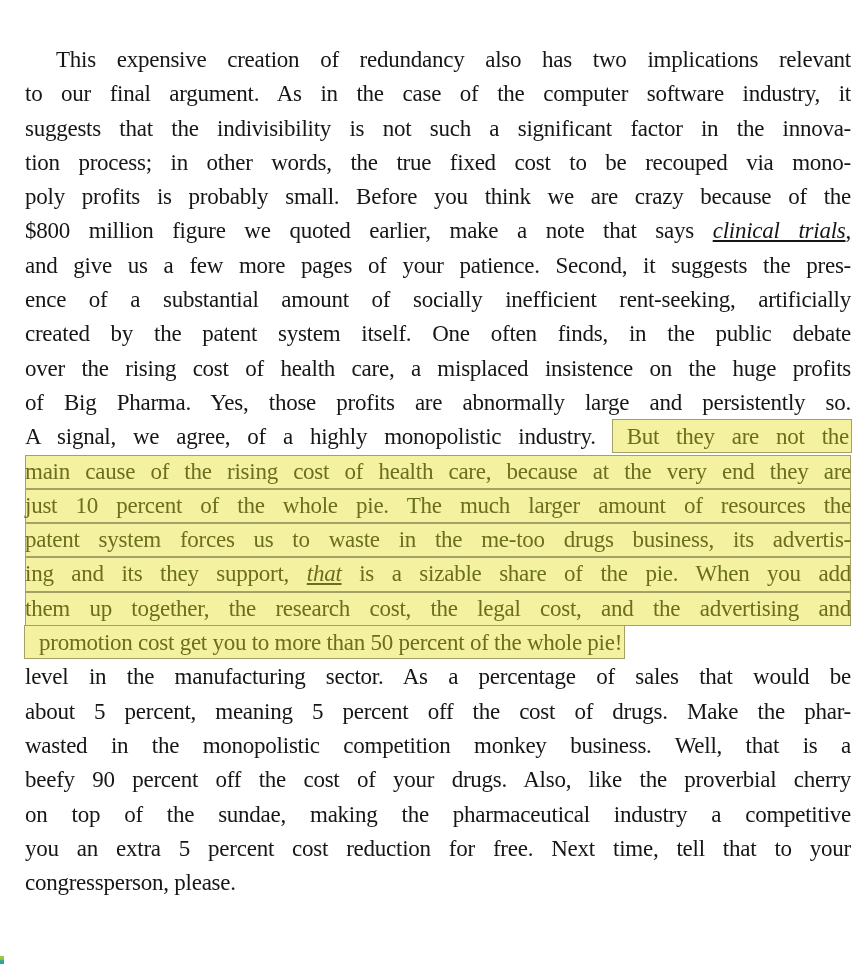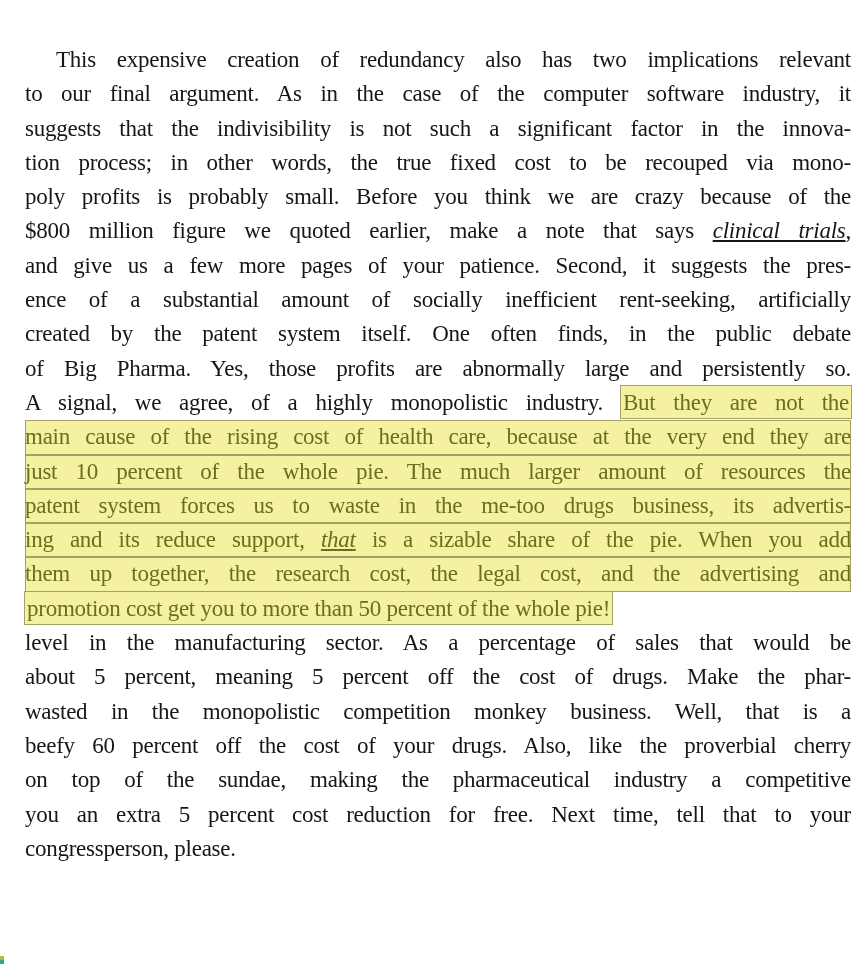--- a/index.html
+++ b/index.html
@@ -43,21 +43,21 @@
   .line.hl-line {
     background: var(--hl-fill);
     box-shadow: inset 0 0 0 1px var(--hl-border);
   }
   span.hl {
     color: var(--hl-text);
   }
   span.hl-box {
     background: var(--hl-fill);
     box-shadow: 0 0 0 1px var(--hl-border);
-    padding: 4px 2px 3px 2px;
+    padding: 4px 2px 3px 14px;
   }
   span.it {
     font-style: italic;
     text-decoration: underline;
   }
   .corner-artifact {
     position: absolute;
     left: 0; top: 956px;
     width: 4px; height: 8px;
     background: linear-gradient(to bottom, #9ac83e 40%, #2ba3a0 60%);
@@ -69,29 +69,30 @@
 <div class="page">
     <div class="line indent"><span>This expensive creation of redundancy also has two implications relevant</span></div>
     <div class="line"><span>to our final argument. As in the case of the computer software industry, it</span></div>
     <div class="line"><span>suggests that the indivisibility is not such a significant factor in the innova-</span></div>
     <div class="line"><span>tion process; in other words, the true fixed cost to be recouped via mono-</span></div>
     <div class="line"><span>poly profits is probably small. Before you think we are crazy because of the</span></div>
     <div class="line"><span>$800 million figure we quoted earlier, make a note that says </span><span class="it">clinical trials</span><span>,</span></div>
     <div class="line"><span>and give us a few more pages of your patience. Second, it suggests the pres-</span></div>
     <div class="line"><span>ence of a substantial amount of socially inefficient rent-seeking, artificially</span></div>
     <div class="line"><span>created by the patent system itself. One often finds, in the public debate</span></div>
+    <div class="line"><span>over the rising cost of health care, a misplaced insistence on the huge profits</span></div>
     <div class="line"><span>of Big Pharma. Yes, those profits are abnormally large and persistently so.</span></div>
     <div class="line"><span>A signal, we agree, of a highly monopolistic industry. </span><span class="hl hl-box">But they are not the</span></div>
     <div class="line hl-line"><span class="hl">main cause of the rising cost of health care, because at the very end they are</span></div>
     <div class="line hl-line"><span class="hl">just 10 percent of the whole pie. The much larger amount of resources the</span></div>
     <div class="line hl-line"><span class="hl">patent system forces us to waste in the me-too drugs business, its advertis-</span></div>
-    <div class="line hl-line"><span class="hl">ing and its reduce support, </span><span class="hl it">that</span><span class="hl"> is a sizable share of the pie. When you add</span></div>
+    <div class="line hl-line"><span class="hl">ing and its they support, </span><span class="hl it">that</span><span class="hl"> is a sizable share of the pie. When you add</span></div>
     <div class="line hl-line"><span class="hl">them up together, the research cost, the legal cost, and the advertising and</span></div>
     <div class="line pe"><span class="hl hl-box">promotion cost get you to more than 50 percent of the whole pie!</span></div>
     <div class="line"><span>level in the manufacturing sector. As a percentage of sales that would be</span></div>
     <div class="line"><span>about 5 percent, meaning 5 percent off the cost of drugs. Make the phar-</span></div>
     <div class="line"><span>wasted in the monopolistic competition monkey business. Well, that is a</span></div>
-    <div class="line"><span>beefy 60 percent off the cost of your drugs. Also, like the proverbial cherry</span></div>
+    <div class="line"><span>beefy 90 percent off the cost of your drugs. Also, like the proverbial cherry</span></div>
     <div class="line"><span>on top of the sundae, making the pharmaceutical industry a competitive</span></div>
     <div class="line"><span>you an extra 5 percent cost reduction for free. Next time, tell that to your</span></div>
     <div class="line pe"><span>congressperson, please.</span></div>
   </div>
 <div class="corner-artifact"></div>
 
 </body></html>

